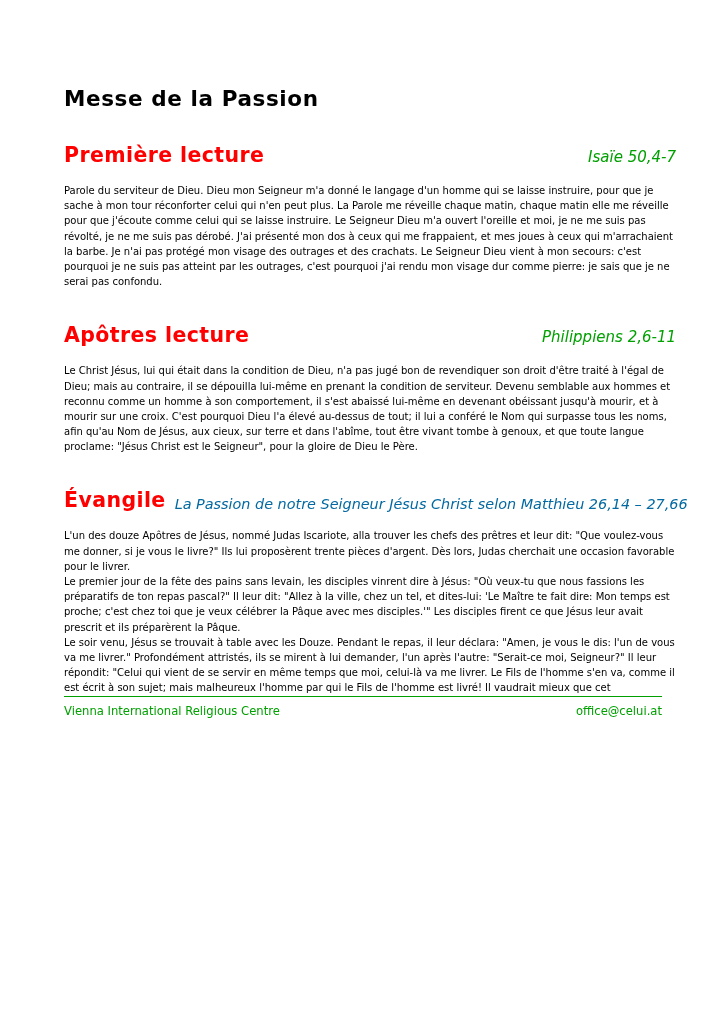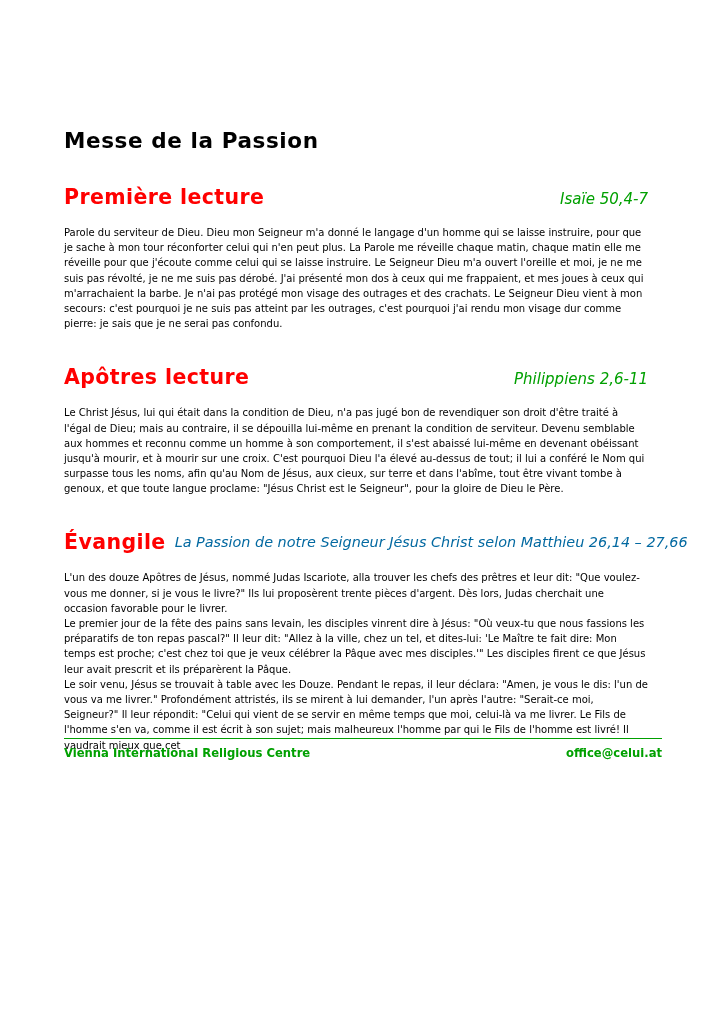--- a/index.html
+++ b/index.html
@@ -14,22 +14,21 @@
     color: #000000;
     position: relative;
     overflow: hidden;
   }
   .page {
     position: absolute;
     left: 0; top: 0;
     width: 724px;
     height: 762px;
     box-sizing: border-box;
-    padding: 86px 76px 0 64px;
-    margin-top: 42px;
+    padding: 86px 48px 0 64px;
   }
   .doc-title {
     font-family: "DejaVu Sans", sans-serif;
     font-weight: bold;
     font-size: 21.5px;
     letter-spacing: 0.6px;
     color: #000000;
     margin: 0 0 32px 0;
   }
   .section-head {
@@ -47,21 +46,21 @@
     white-space: nowrap;
   }
   .section-ref {
     font-style: italic;
     font-size: 15px;
     color: #00a000;
     white-space: nowrap;
   }
   .gospel-head {
     display: flex;
-    align-items: center;
+    align-items: flex-end;
     margin-bottom: 16px;
   }
   .gospel-title {
     font-weight: bold;
     font-size: 20.5px;
     color: #ff0000;
     letter-spacing: 0.4px;
     margin-right: 9px;
     white-space: nowrap;
   }
@@ -80,21 +79,20 @@
   }
   .body-text p {
     margin: 0;
   }
   .spacer-lg { height: 34px; }
   .footer {
     position: absolute;
     left: 64px;
     right: 62px;
     bottom: 44px;
-    font-weight: bold;
   }
   .footer-rule {
     border-top: 1.2px solid #00a000;
     margin-bottom: 7px;
   }
   .footer-row {
     display: flex;
     justify-content: space-between;
     font-size: 11.6px;
     color: #00a000;

